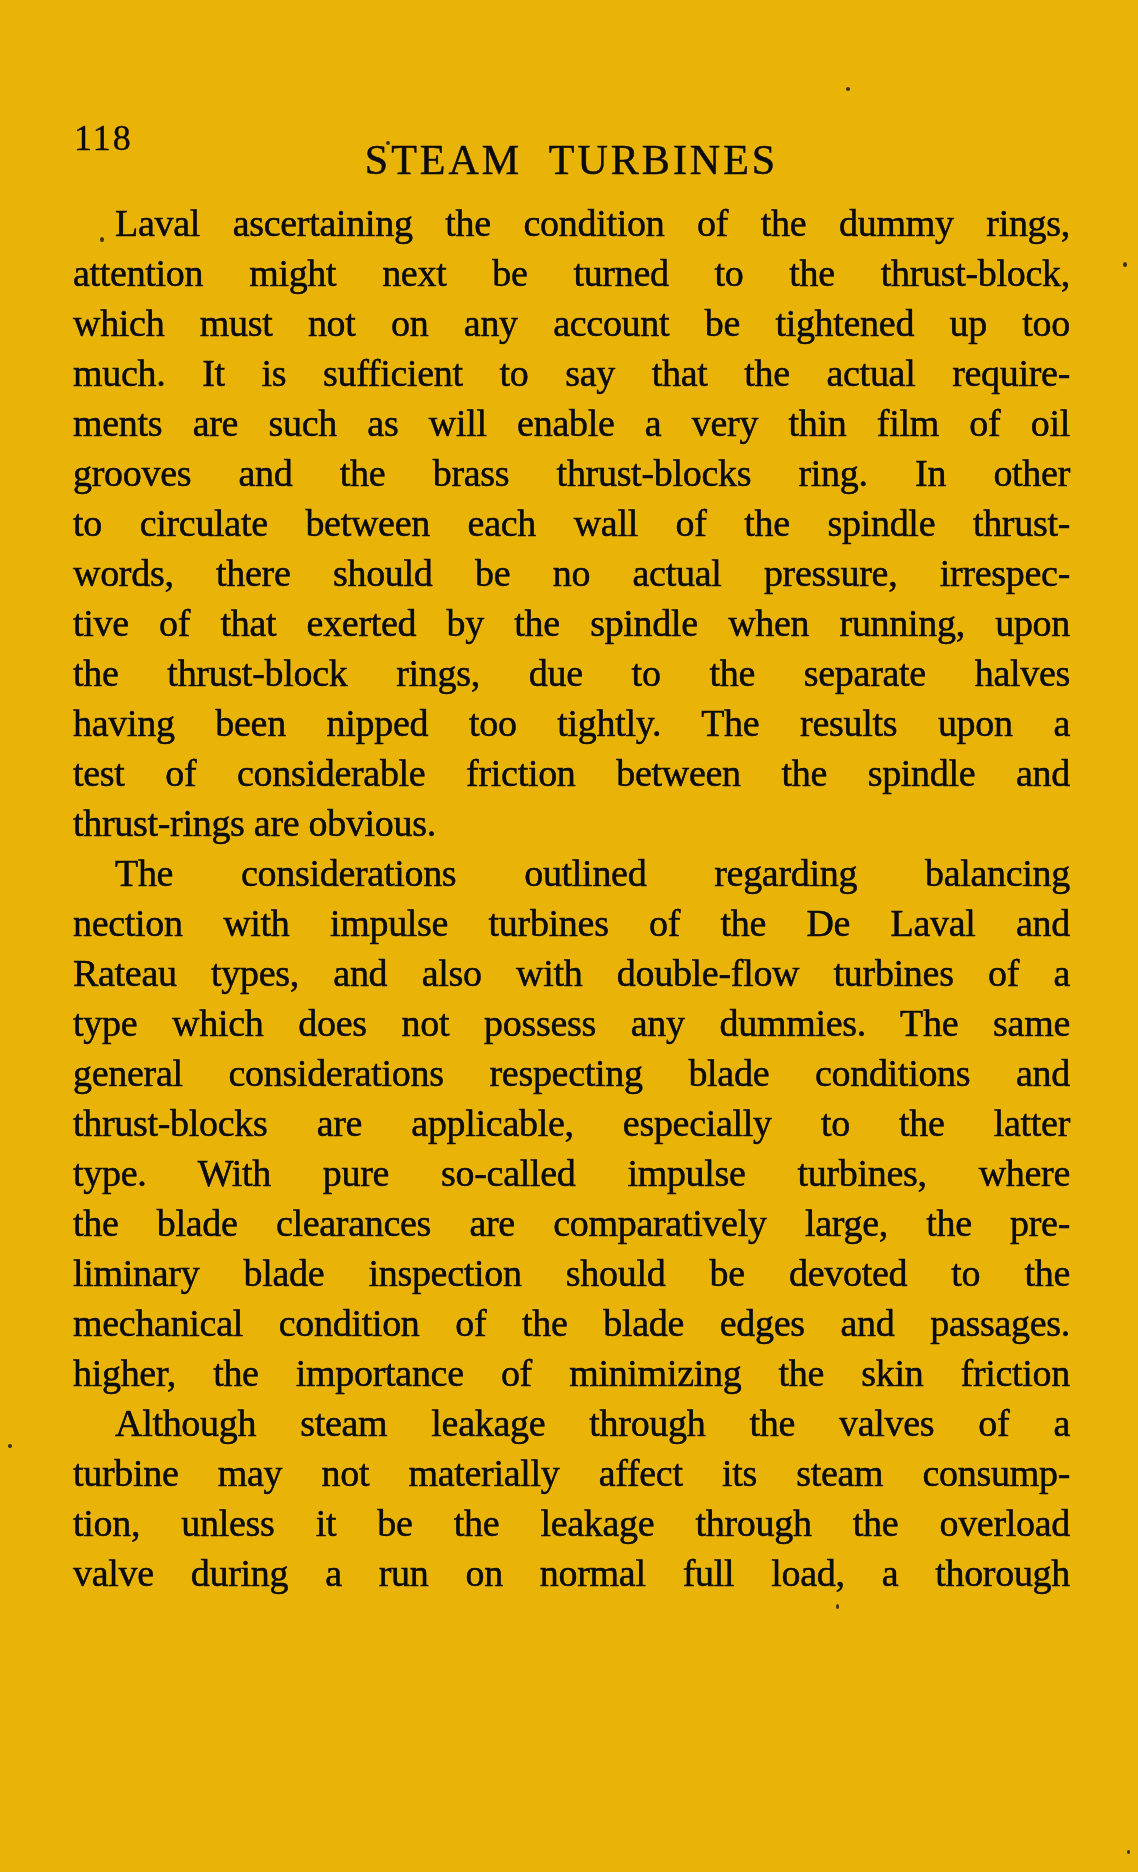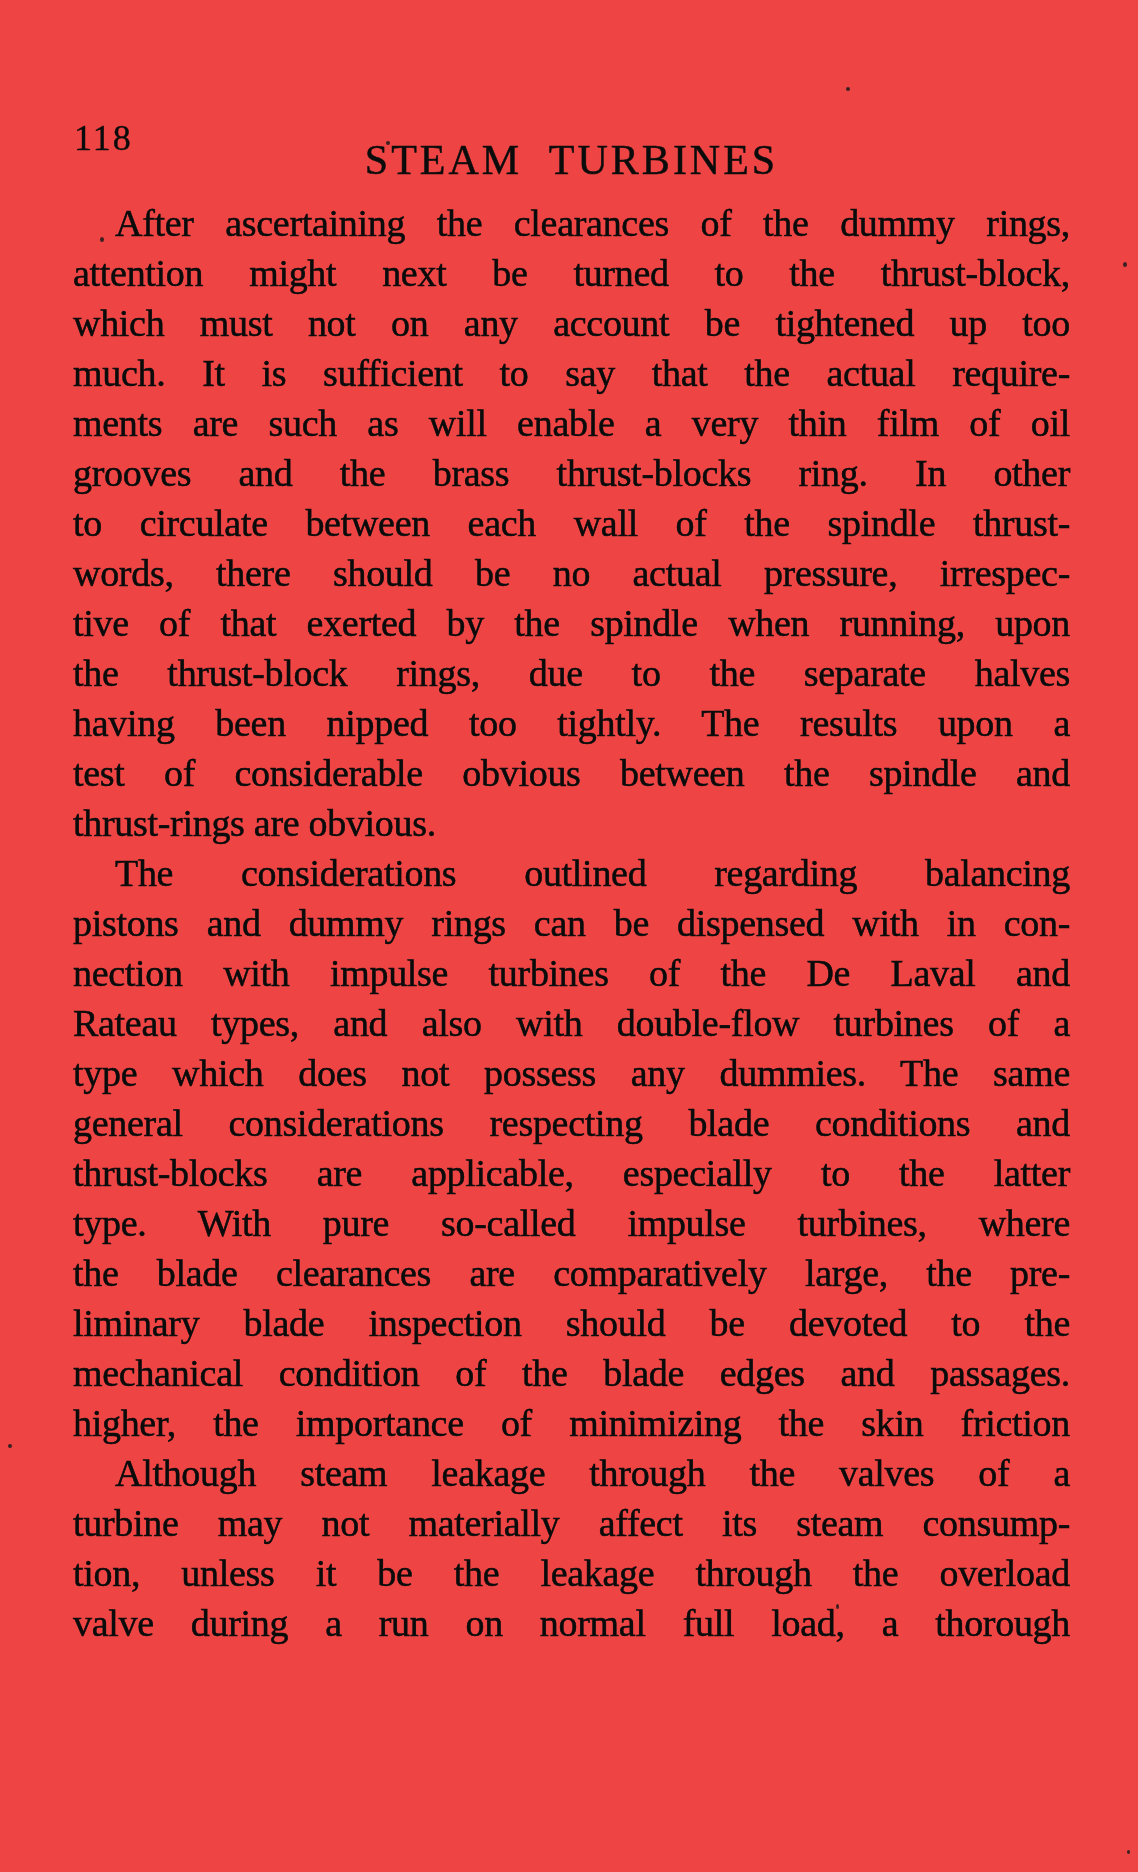--- a/index.html
+++ b/index.html
@@ -11,21 +11,21 @@
     width: 1138px;
     height: 1872px;
     overflow: hidden;
     font-family: "Liberation Serif", "DejaVu Serif", serif;
     color: #0b0b0b;
   }
   .page {
     position: relative;
     width: 1138px;
     height: 1872px;
-    background: #ef4444;
+    background: #eab308;
   }
   
   .page-number {
     position: absolute;
     left: 74px;
     top: 120px;
     font-size: 36px;
     line-height: 36px;
     letter-spacing: 2px;
     color: #0b0b0b;
@@ -80,35 +80,34 @@
 </head>
 <body>
 
 <div class="page">
 
   <div class="page-number">118</div>
 
   <div class="running-header">STEAM TURBINES</div>
 
   <div class="body-text" id="body-text">
-      <div class="text-line indent">After ascertaining the clearances of the dummy rings,</div>
+      <div class="text-line indent">Laval ascertaining the condition of the dummy rings,</div>
       <div class="text-line">attention might next be turned to the thrust-block,</div>
       <div class="text-line">which must not on any account be tightened up too</div>
       <div class="text-line">much. It is sufficient to say that the actual require-</div>
       <div class="text-line">ments are such as will enable a very thin film of oil</div>
       <div class="text-line">grooves and the brass thrust-blocks ring. In other</div>
       <div class="text-line">to circulate between each wall of the spindle thrust-</div>
       <div class="text-line">words, there should be no actual pressure, irrespec-</div>
       <div class="text-line">tive of that exerted by the spindle when running, upon</div>
       <div class="text-line">the thrust-block rings, due to the separate halves</div>
       <div class="text-line">having been nipped too tightly. The results upon a</div>
-      <div class="text-line">test of considerable obvious between the spindle and</div>
+      <div class="text-line">test of considerable friction between the spindle and</div>
       <div class="text-line para-end">thrust-rings are obvious.</div>
       <div class="text-line indent">The considerations outlined regarding balancing</div>
-      <div class="text-line">pistons and dummy rings can be dispensed with in con-</div>
       <div class="text-line">nection with impulse turbines of the De Laval and</div>
       <div class="text-line">Rateau types, and also with double-flow turbines of a</div>
       <div class="text-line">type which does not possess any dummies. The same</div>
       <div class="text-line">general considerations respecting blade conditions and</div>
       <div class="text-line">thrust-blocks are applicable, especially to the latter</div>
       <div class="text-line">type. With pure so-called impulse turbines, where</div>
       <div class="text-line">the blade clearances are comparatively large, the pre-</div>
       <div class="text-line">liminary blade inspection should be devoted to the</div>
       <div class="text-line">mechanical condition of the blade edges and passages.</div>
       <div class="text-line">higher, the importance of minimizing the skin friction</div>

